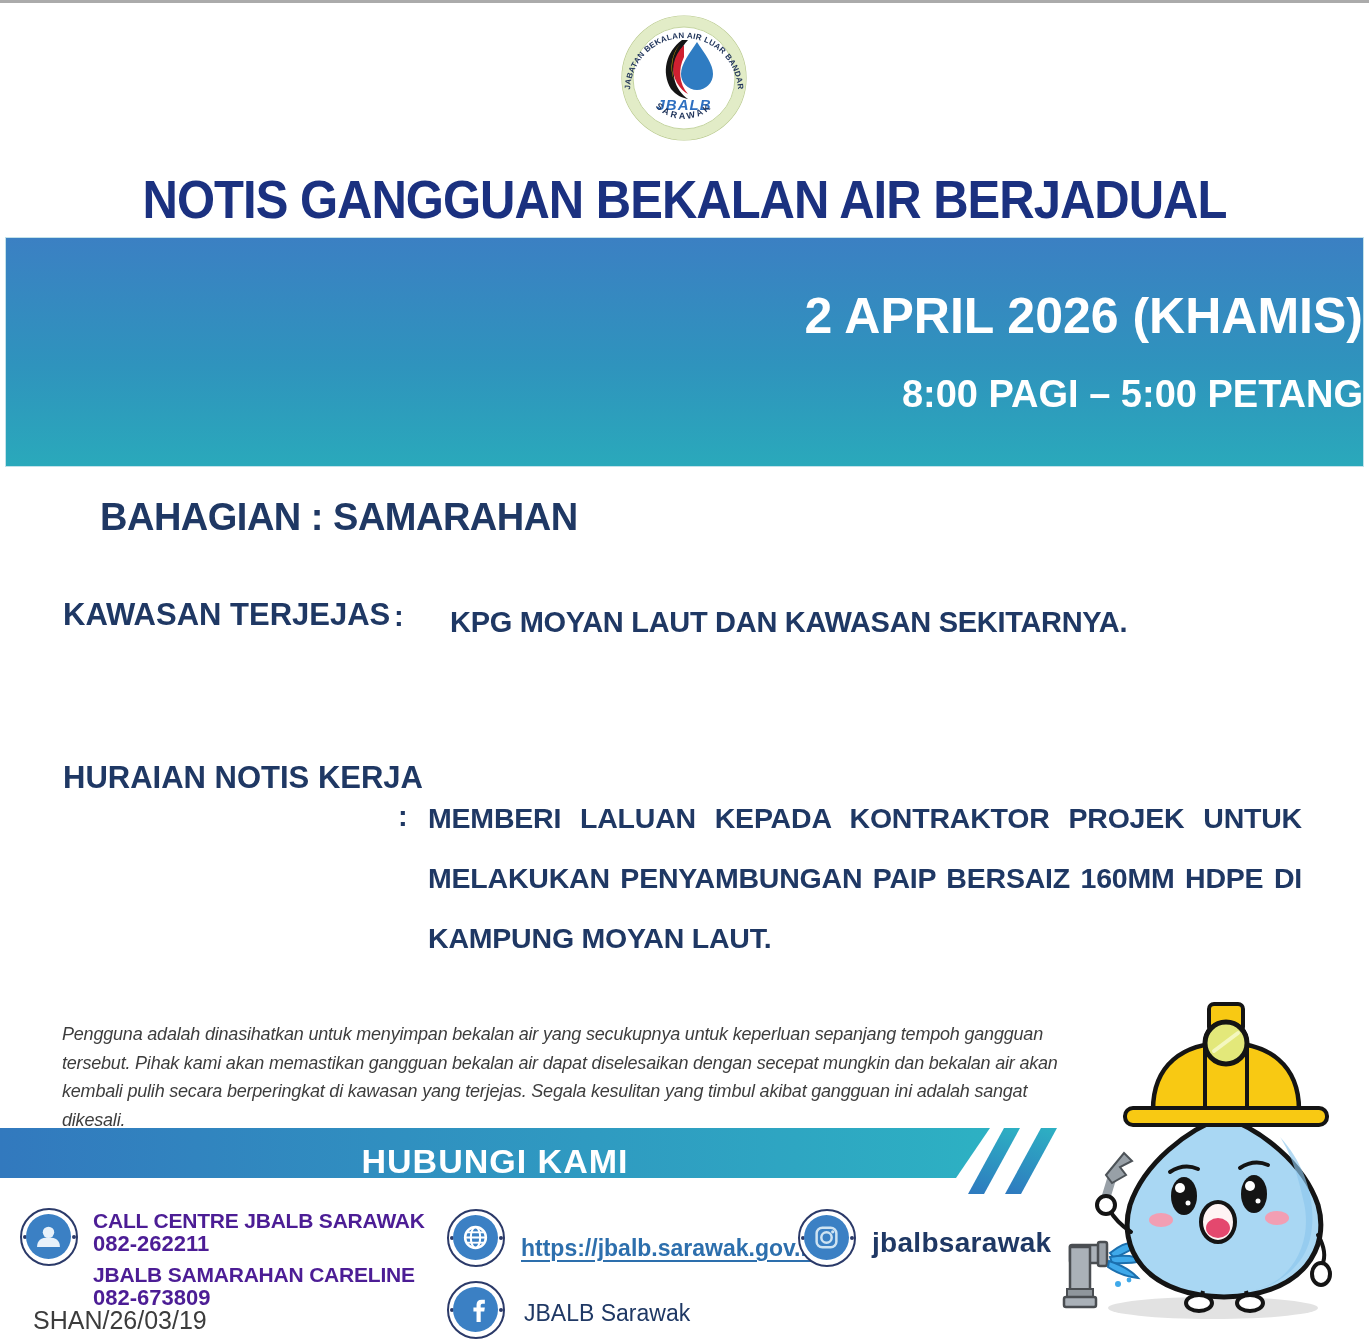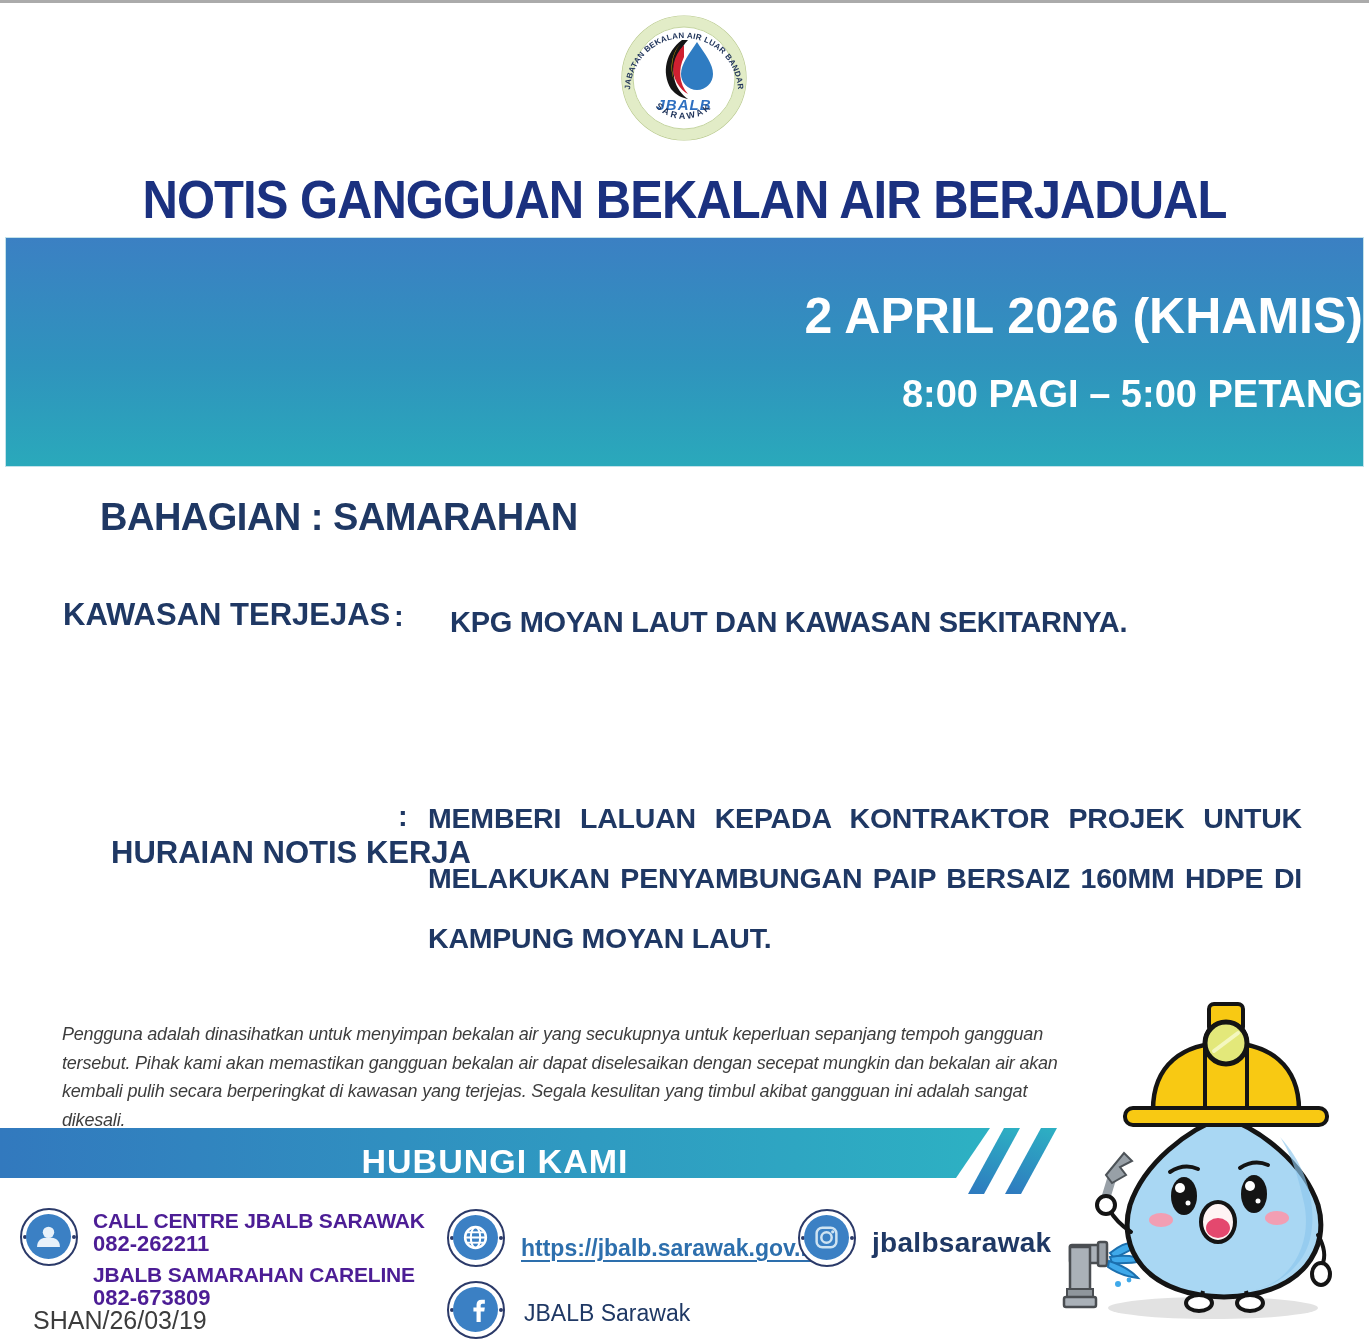--- a/index.html
+++ b/index.html
@@ -25,21 +25,21 @@
   
   .bahagian { position:absolute; top:496px; left:100px; font-size:38px; font-weight:bold; color:#1f3864; letter-spacing:-0.5px; }
   .daerah   { position:absolute; top:496px; left:845px; font-size:38px; font-weight:bold; color:#1f3864; letter-spacing:-0.5px; }
 
   
   .kw-label { position:absolute; top:597px; left:63px;  font-size:31px; font-weight:bold; color:#1f3864; }
   .kw-colon { position:absolute; top:600px; left:394px; font-size:29px; font-weight:bold; color:#1f3864; }
   .kw-value { position:absolute; top:606px; left:426px; font-size:29px; font-weight:bold; color:#1f3864; letter-spacing:-0.3px;margin-left:24px; }
 
   
-  .hn-label { position:absolute; top:835px; left:63px;  font-size:31px; font-weight:bold; color:#1f3864;margin-left:48px; }
+  .hn-label { position:absolute; top:760px; left:63px;  font-size:31px; font-weight:bold; color:#1f3864; }
   .hn-colon { position:absolute; top:800px; left:398px; font-size:29px; font-weight:bold; color:#1f3864; }
   .hn-value { position:absolute; top:788px; left:428px; width:874px; font-size:28.5px; font-weight:bold;
               color:#1f3864; text-align:justify; line-height:60px; letter-spacing:-0.2px; }
 
   
   .advisory { position:absolute; top:1020px; left:30px; width:1005px; font-style:italic;
               font-size:18px; line-height:28.5px; color:#3d3d3d; letter-spacing:-0.2px;margin-left:32px; }
 
   
   .hubungi-bar { position:absolute; top:1128px; left:0; width:990px; height:50px;

